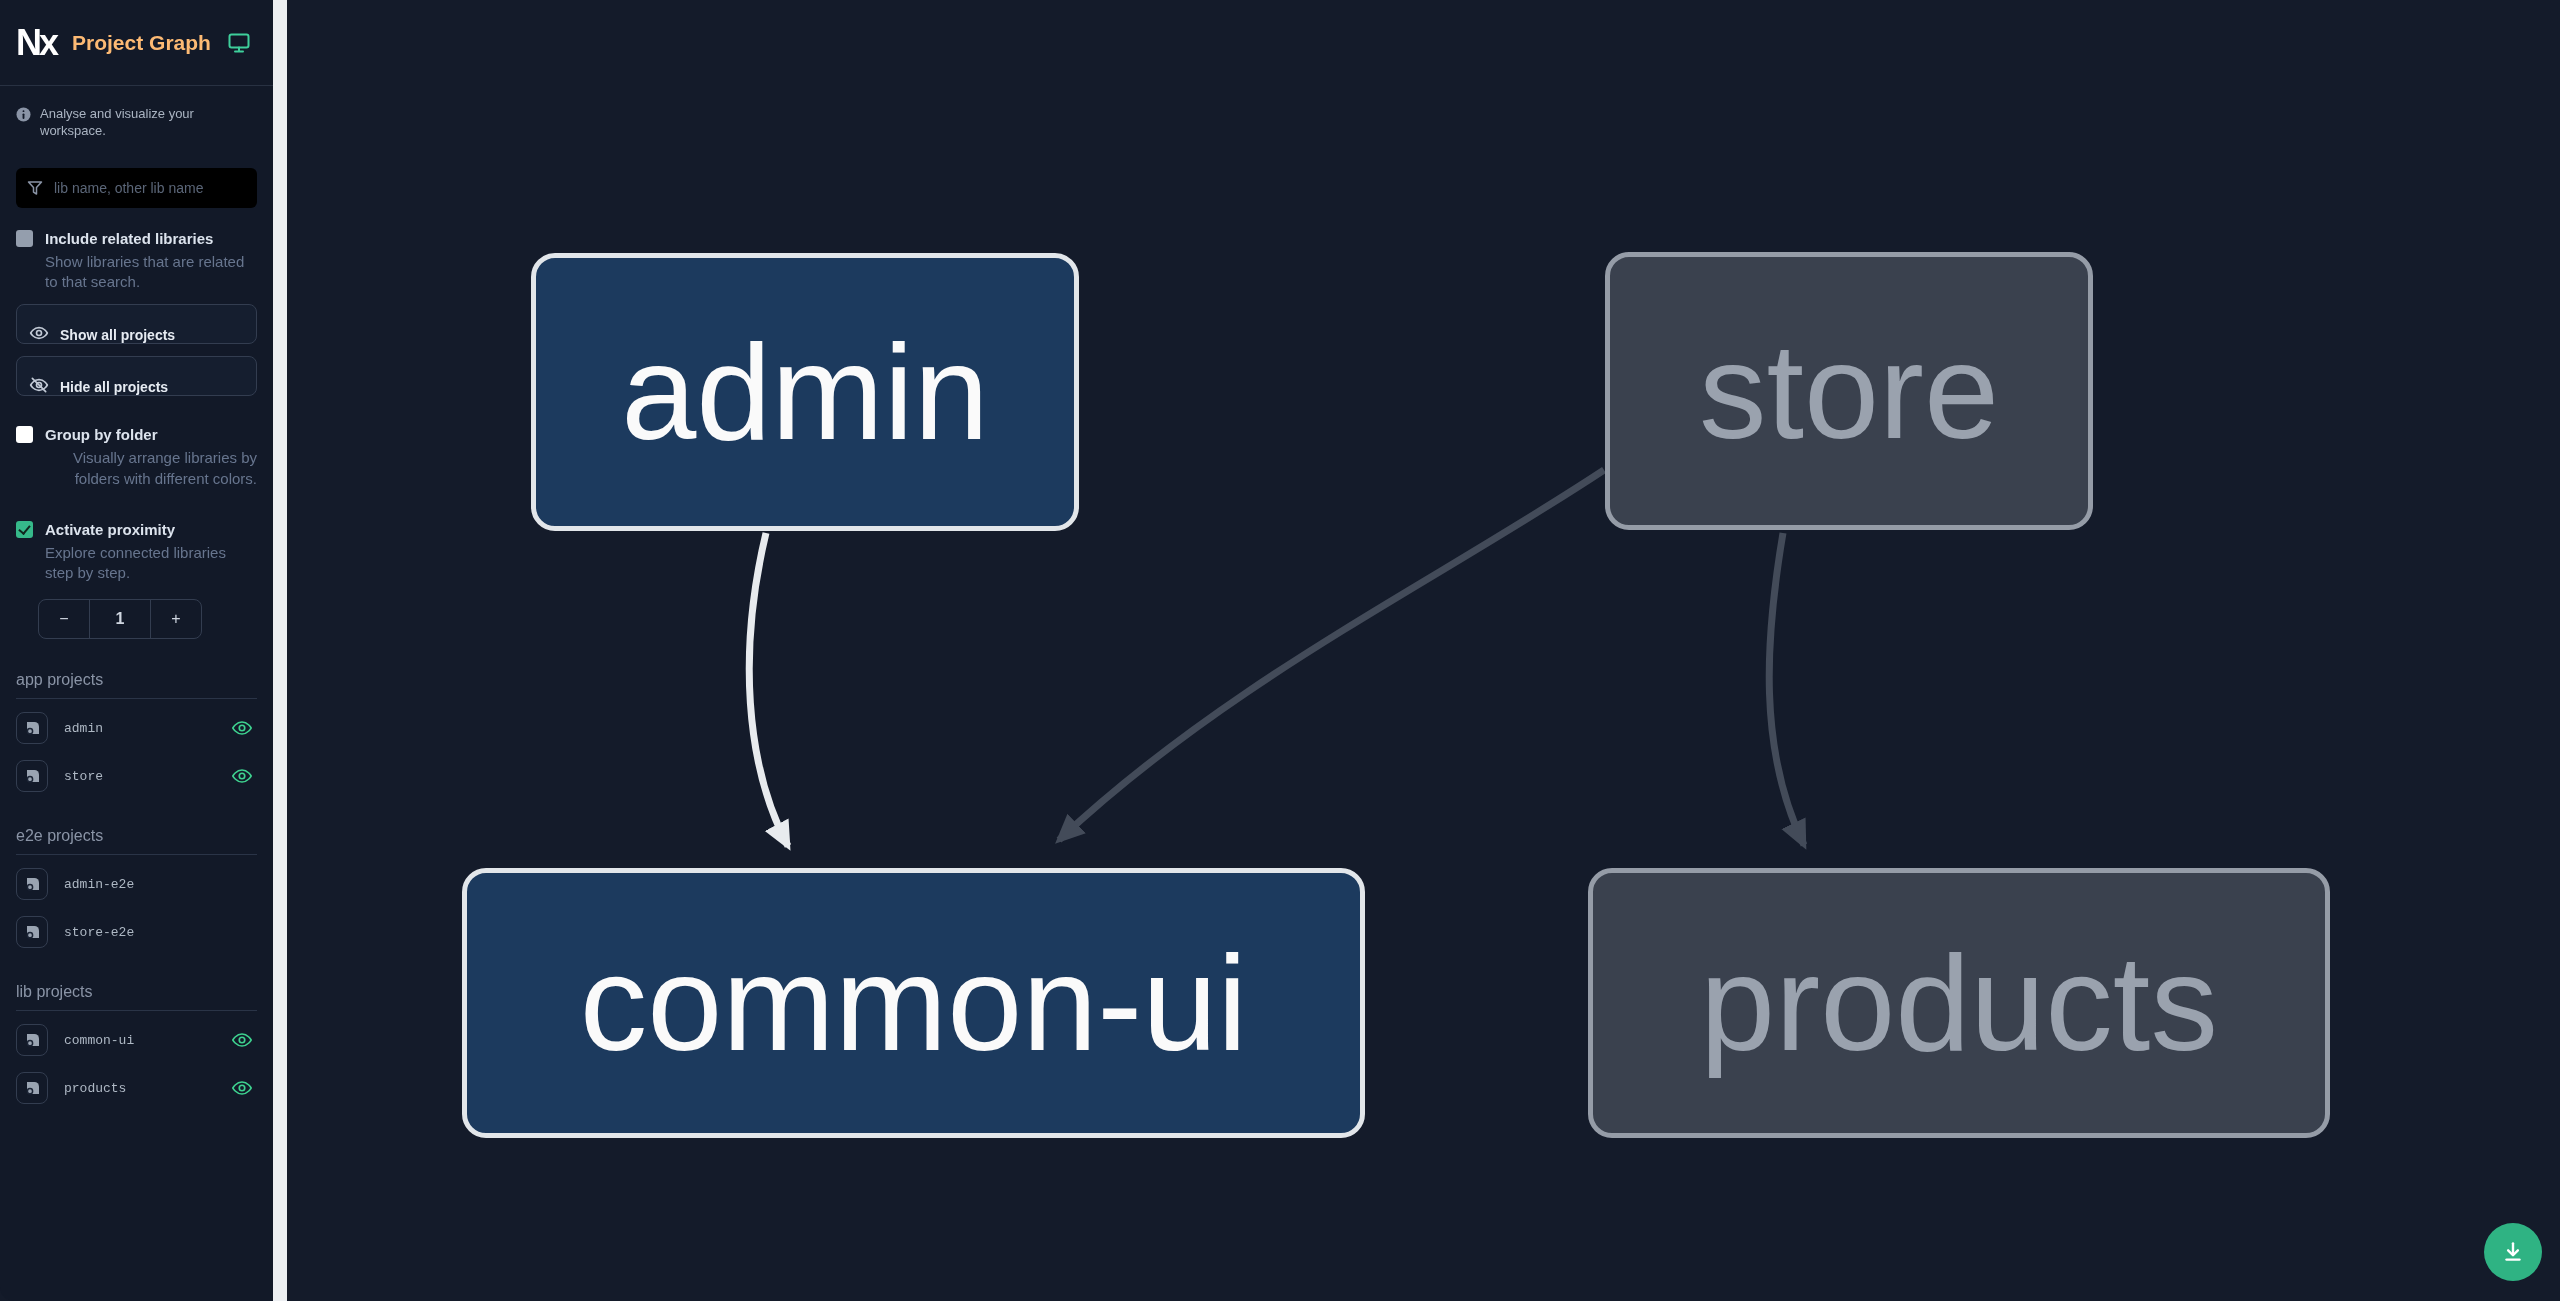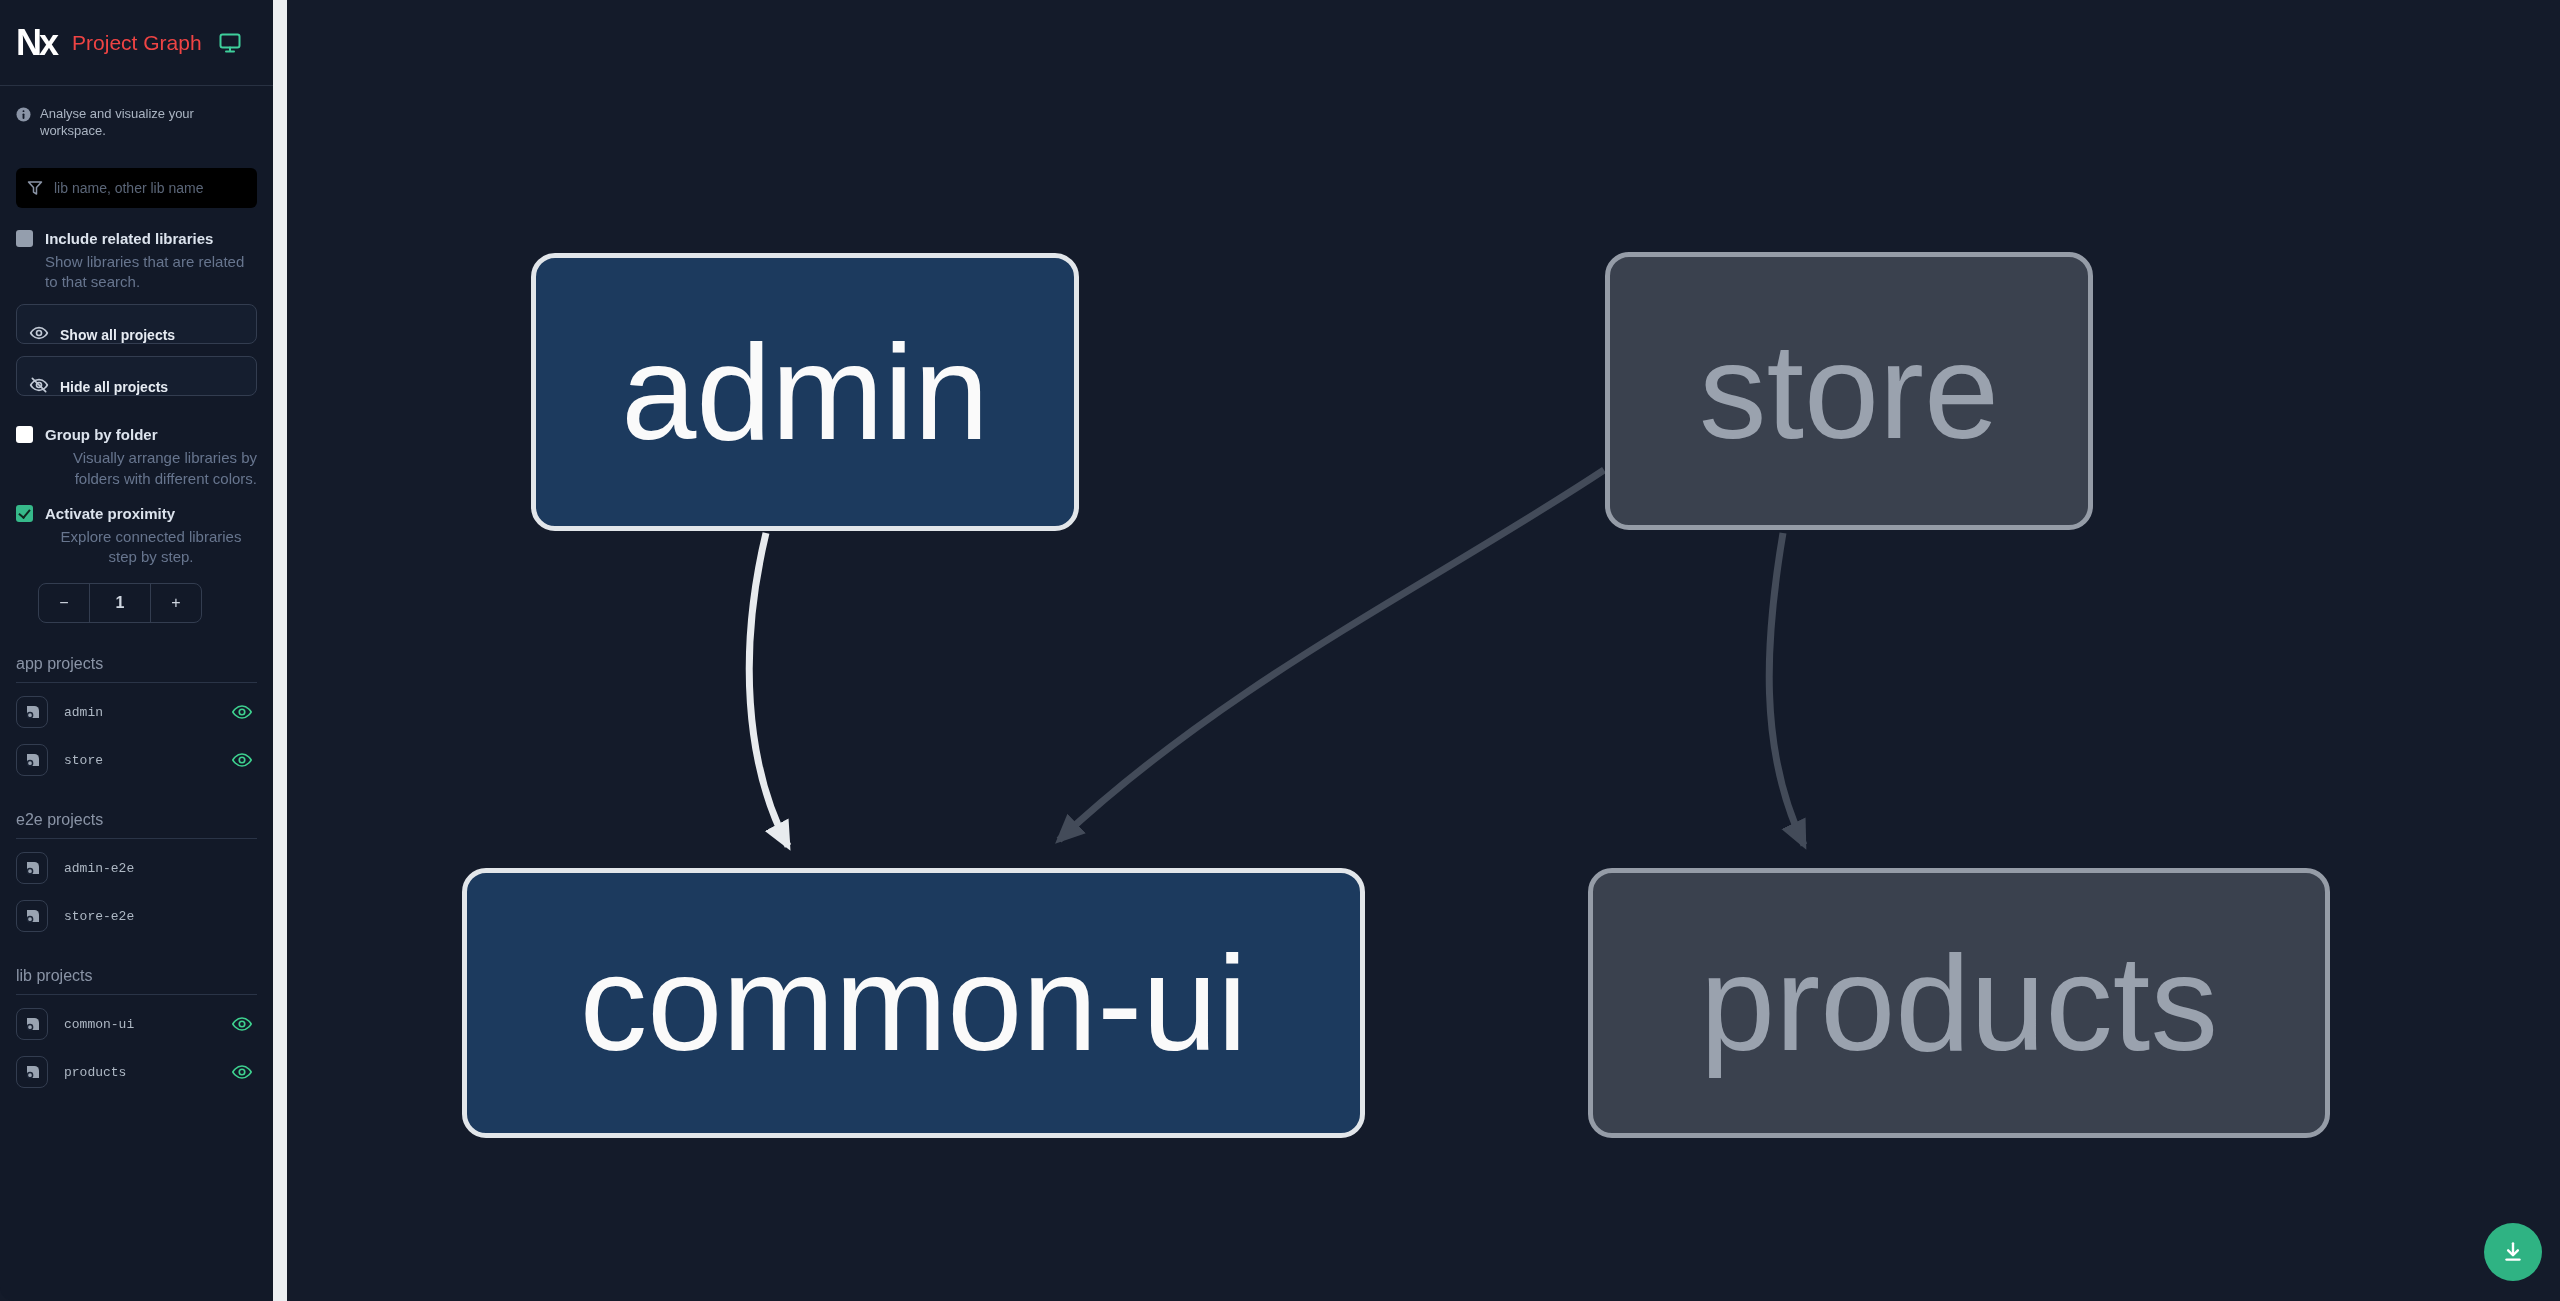--- a/index.html
+++ b/index.html
@@ -5,21 +5,21 @@
   * { margin:0; padding:0; box-sizing:border-box; }
   html,body { width:2560px; height:1301px; overflow:hidden; background:#141b2a;
               font-family:"Liberation Sans", sans-serif; }
 
   
   .sidebar { position:absolute; left:0; top:0; width:273px; height:1301px;
              background:#121928; color:#dce3ed; border-bottom-left-radius:14px; }
   .sb-header { display:flex; align-items:center; gap:16px; padding:18px 16px; height:86px;
                border-bottom:1px solid #283142; }
   .nx-logo { font-weight:900; font-size:36px; letter-spacing:-3px; color:#ffffff; }
-  .sb-title { font-size:21px; font-weight:400; color:#ef4444; }
+  .sb-title { font-size:21px; font-weight:700; color:#fdba74; }
   .info-row { display:flex; align-items:flex-start; gap:9px; padding:20px 16px 0 16px;
               color:#aab4c2; font-size:13px; line-height:1.3; }
   .filter-box { margin:28px 16px 0 16px; height:40px; background:#000000; border-radius:6px;
                 display:flex; align-items:center; padding:0 10px; gap:10px; }
   .filter-box input { flex:1; background:transparent; border:none; outline:none;
                       color:#cbd3df; font-size:14px; font-family:"Liberation Sans",sans-serif; }
   .filter-box input::placeholder { color:#5b6678; }
 
   .toggle { padding:0 16px; margin-top:22px; }
   .toggle-row { display:flex; align-items:center; gap:12px; }
@@ -144,21 +144,21 @@
   </div>
 
   <div class="toggle" style="margin-top:30px;text-align:right;">
     <div class="toggle-row">
       <span class="checkbox white"></span>
       <span class="toggle-label">Group by folder</span>
     </div>
     <div class="toggle-desc">Visually arrange libraries by folders with different colors.</div>
   </div>
 
-  <div class="toggle" style="margin-top:16px;text-align:center;">
+  <div class="toggle" style="margin-top:32px;">
     <div class="toggle-row">
       <span class="checkbox checked"></span>
       <span class="toggle-label">Activate proximity</span>
     </div>
     <div class="toggle-desc">Explore connected libraries step by step.</div>
   </div>
 
   <div class="stepper">
     <div class="step-btn">−</div>
     <div class="step-val">1</div>

